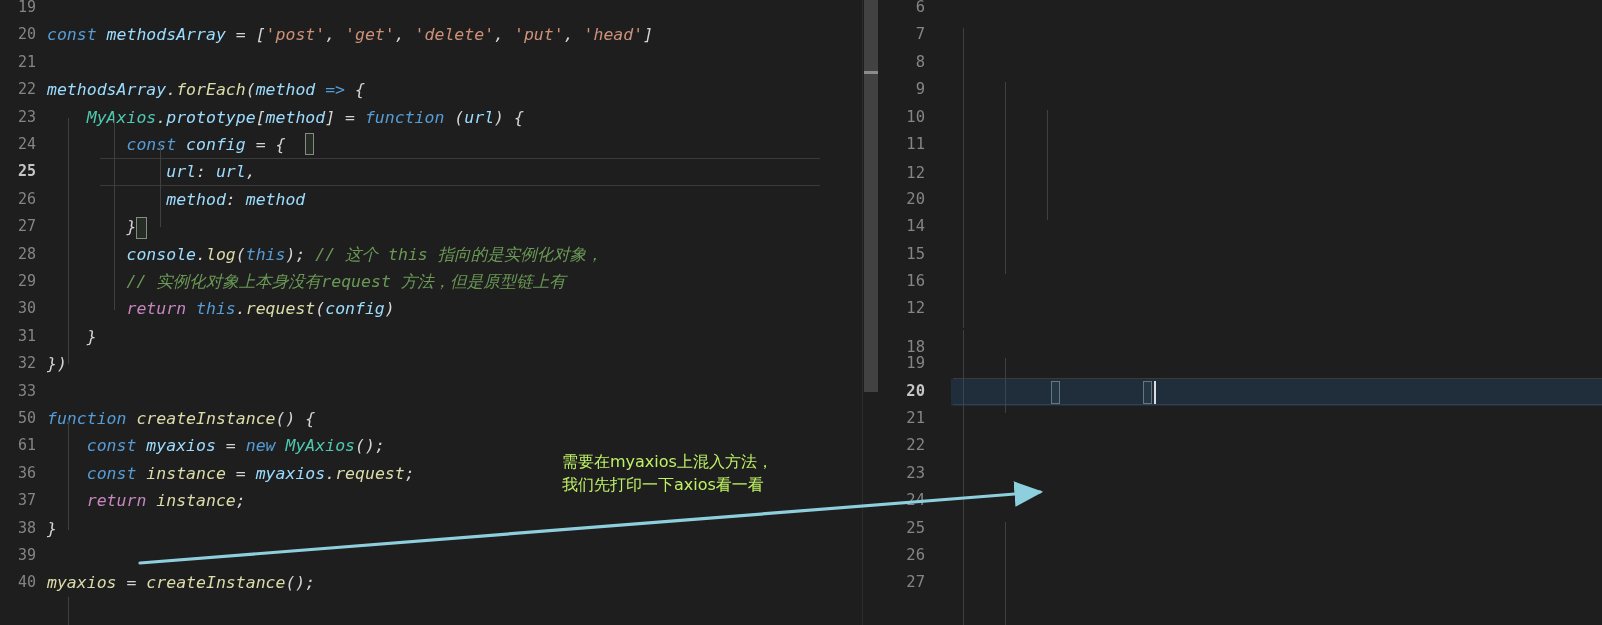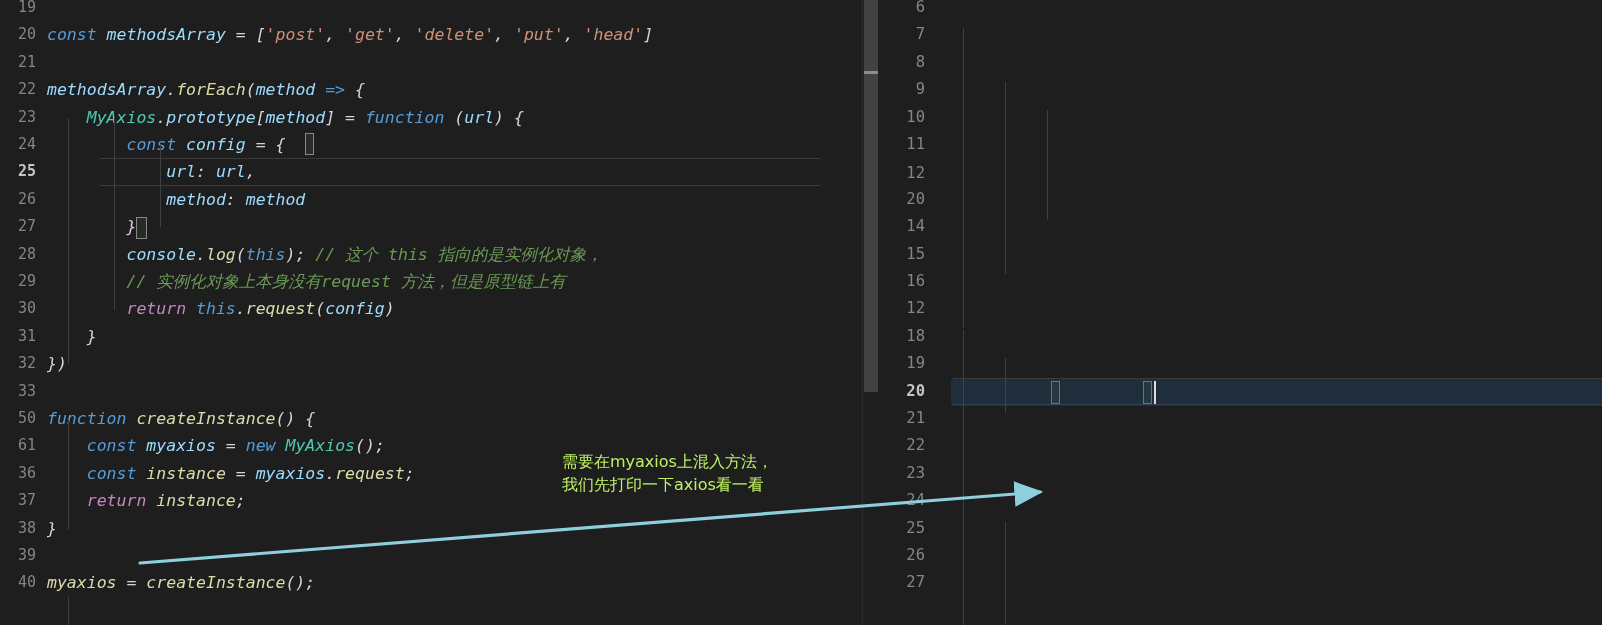--- a/index.html
+++ b/index.html
@@ -167,21 +167,21 @@
         <div class="gnum" style="top: 48.8px;">8</div>
         <div class="gnum" style="top: 76.2px;">9</div>
         <div class="gnum" style="top: 103.6px;">10</div>
         <div class="gnum" style="top: 131px;">11</div>
         <div class="gnum" style="top: 160px;">12</div>
         <div class="gnum" style="top: 185.8px;">20</div>
         <div class="gnum" style="top: 213.2px;">14</div>
         <div class="gnum" style="top: 240.6px;">15</div>
         <div class="gnum" style="top: 268px;">16</div>
         <div class="gnum" style="top: 295.4px;">12</div>
-        <div class="gnum" style="top: 323px;">18</div>
+        <div class="gnum" style="top: 334px;">18</div>
         <div class="gnum" style="top: 350.2px;">19</div>
         <div class="gnum active" style="top: 377.6px;">20</div>
         <div class="gnum" style="top: 405px;">21</div>
         <div class="gnum" style="top: 432.4px;">22</div>
         <div class="gnum" style="top: 459.8px;">23</div>
         <div class="gnum" style="top: 487.2px;">24</div>
         <div class="gnum" style="top: 514.6px;">25</div>
         <div class="gnum" style="top: 542px;">26</div>
         <div class="gnum" style="top: 569.4px;">27</div>
       </div>

